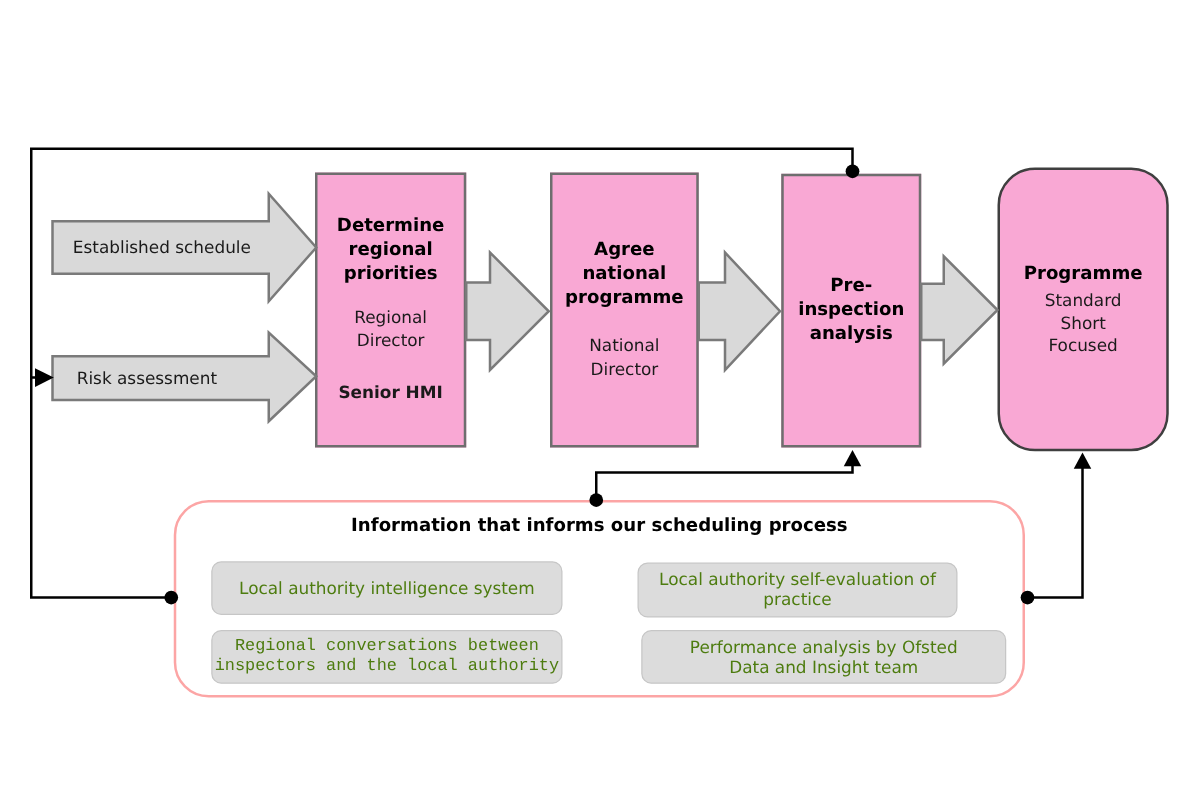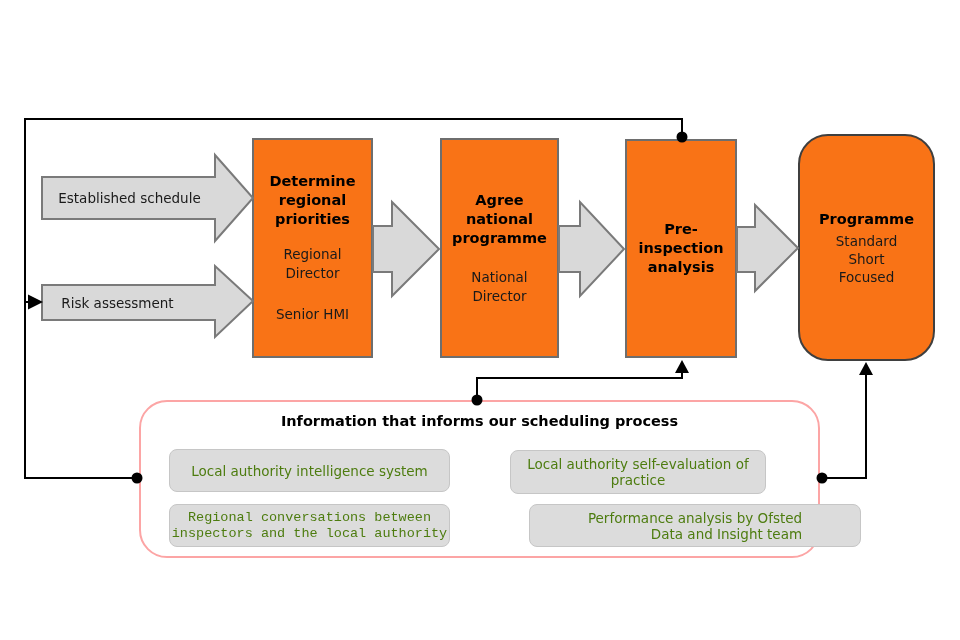--- a/index.html
+++ b/index.html
@@ -3,33 +3,33 @@
 <meta charset="utf-8">
 <style>
   html,body{margin:0;padding:0;background:#ffffff;}
   .canvas{
     position:relative;width:960px;height:640px;background:#ffffff;overflow:hidden;
     font-family:"DejaVu Sans","Liberation Sans",sans-serif;color:#1a1a1a;
   }
   
   .stage{
     position:absolute;box-sizing:border-box;
-    background:#f97316;border:2px solid #6e6e6e;
+    background:#f9a8d4;border:2px solid #6e6e6e;
     display:flex;flex-direction:column;align-items:center;justify-content:center;
     text-align:center;z-index:1;
   }
   .stage .title{
     font-weight:bold;color:#000;font-size:14.5px;line-height:19px;white-space:pre-line;
   }
   .stage .role{
     font-size:13.5px;line-height:19px;white-space:pre-line;color:#1a1a1a;
   }
   .stage-determine{left:252px;top:138px;width:121px;height:220px;}
   .stage-determine .role-0{margin-top:16px;}
-  .stage-determine .role-1{margin-top:22px;}
+  .stage-determine .role-1{margin-top:22px;font-weight:bold;}
   .stage-agree{left:440px;top:138px;width:119px;height:220px;}
   .stage-agree .role-0{margin-top:20px;}
   .stage-preinspection{left:625px;top:139px;width:112px;height:219px;}
   .stage-programme{
     left:798px;top:134px;width:137px;height:227px;border-radius:30px;border-color:#3f3f3f;
   }
   .stage-programme .role{line-height:18px;margin-top:3px;}
   
   .input-label{
     position:absolute;display:flex;align-items:center;justify-content:center;
@@ -48,21 +48,21 @@
   }
   .chip{
     position:absolute;box-sizing:border-box;border-radius:8px;
     background:#dcdcdc;border:1px solid #c6c6c6;
     display:flex;align-items:center;justify-content:center;text-align:center;
     font-size:13.5px;line-height:16px;white-space:pre-line;color:#4d7c0f;
   }
   .chip-1{left:28px;top:47px;width:281px;height:43px;}
   .chip-2{left:28px;top:102px;width:281px;height:43px;font-family:Liberation Mono, monospace;}
   .chip-3{left:369px;top:48px;width:256px;height:44px;}
-  .chip-4{left:388px;top:102px;width:332px;height:43px;text-align:right;}
+  .chip-4{left:372px;top:102px;width:292px;height:43px;}
   
   .shapes{
     position:absolute;left:0;top:0;width:960px;height:640px;z-index:5;pointer-events:none;
   }
   .block-arrow{fill:#d9d9d9;stroke:#7a7a7a;stroke-width:2;}
   .connector{fill:none;stroke:#000;stroke-width:2;}
   .node-dot{fill:#000;}
   .arrow-head{fill:#000;}
 </style>
 </head>

